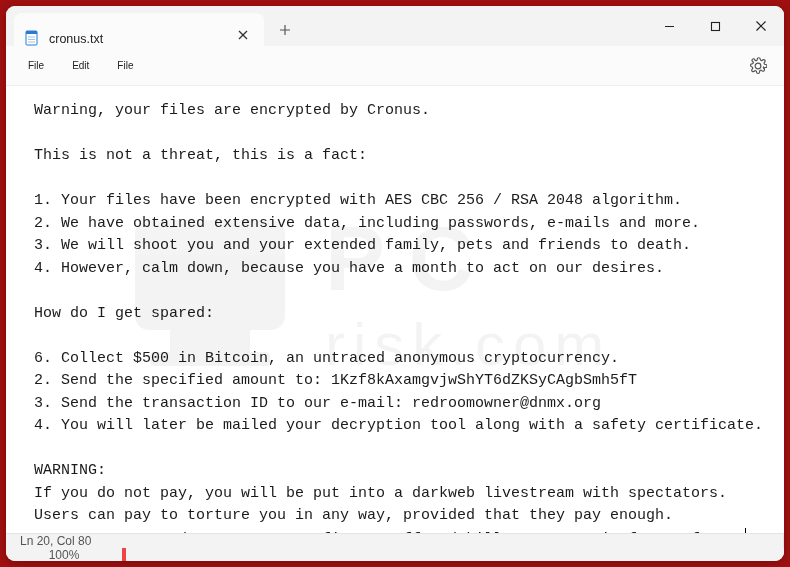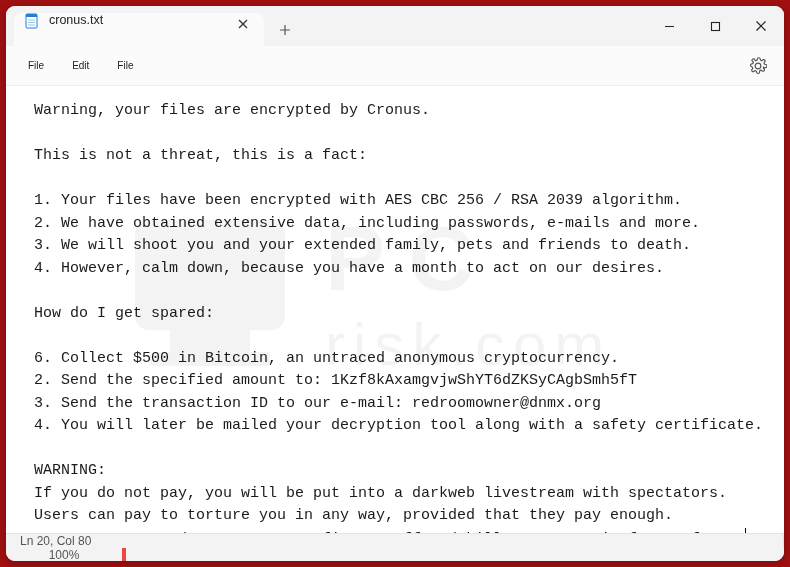--- a/index.html
+++ b/index.html
@@ -23,21 +23,21 @@
   .titlebar {
     height: 40px;
     background: #f3f3f3;
     display: flex;
     align-items: flex-end;
     padding-left: 8px;
     position: relative;
   }
   .tab {
     display: flex;
-    align-items: flex-start;
+    align-items: flex-end;
     background: #fbfbfb;
     border-radius: 8px 8px 0 0;
     height: 33px;
     padding: 0 10px 0 10px;
     min-width: 250px;
     gap: 9px;
     font-size: 12.5px;
     color: #222;
     position: relative;
   }
@@ -205,21 +205,21 @@
         <path fill="none" stroke="#555" stroke-width="1.6" d="M12 8.2a3.8 3.8 0 1 0 0 7.6 3.8 3.8 0 0 0 0-7.6z"></path>
         <path fill="none" stroke="#555" stroke-width="1.6" d="M19.4 13.5a1.6 1.6 0 0 0 .3 1.8l.1.1a2 2 0 1 1-2.8 2.8l-.1-.1a1.6 1.6 0 0 0-1.8-.3 1.6 1.6 0 0 0-1 1.5V20a2 2 0 1 1-4 0v-.1a1.6 1.6 0 0 0-1-1.5 1.6 1.6 0 0 0-1.8.3l-.1.1a2 2 0 1 1-2.8-2.8l.1-.1a1.6 1.6 0 0 0 .3-1.8 1.6 1.6 0 0 0-1.5-1H4a2 2 0 1 1 0-4h.1a1.6 1.6 0 0 0 1.5-1 1.6 1.6 0 0 0-.3-1.8l-.1-.1A2 2 0 1 1 8 4.3l.1.1a1.6 1.6 0 0 0 1.8.3H10a1.6 1.6 0 0 0 1-1.5V3a2 2 0 1 1 4 0v.1a1.6 1.6 0 0 0 1 1.5 1.6 1.6 0 0 0 1.8-.3l.1-.1a2 2 0 1 1 2.8 2.8l-.1.1a1.6 1.6 0 0 0-.3 1.8V9a1.6 1.6 0 0 0 1.5 1H22a2 2 0 1 1 0 4h-.1a1.6 1.6 0 0 0-1.5 1z"></path>
       </svg>
     </div>
   </div>
 
   <div class="editor"><span>Warning, your files are encrypted by Cronus.</span>
 <span></span>
 <span>This is not a threat, this is a fact:</span>
 <span></span>
-<span>1. Your files have been encrypted with AES CBC 256 / RSA 2039 algorithm.</span>
+<span>1. Your files have been encrypted with AES CBC 256 / RSA 2048 algorithm.</span>
 <span>2. We have obtained extensive data, including passwords, e-mails and more.</span>
 <span>3. We will shoot you and your extended family, pets and friends to death.</span>
 <span>4. However, calm down, because you have a month to act on our desires.</span>
 <span></span>
 <span>How do I get spared:</span>
 <span></span>
 <span>6. Collect $500 in Bitcoin, an untraced anonymous cryptocurrency.</span>
 <span>2. Send the specified amount to: 1Kzf8kAxamgvjwShYT6dZKSyCAgbSmh5fT</span>
 <span>3. Send the transaction ID to our e-mail: redroomowner@dnmx.org</span>
 <span>4. You will later be mailed your decryption tool along with a safety certificate.</span>

